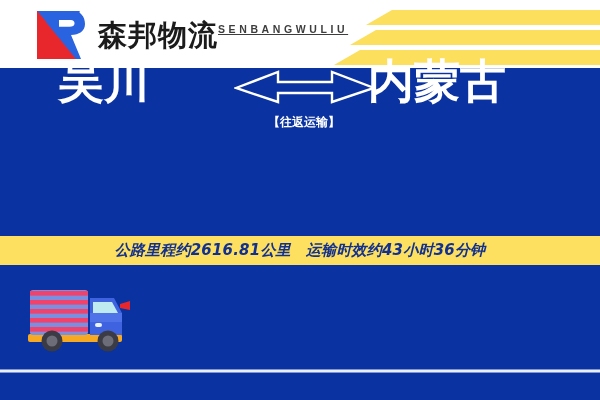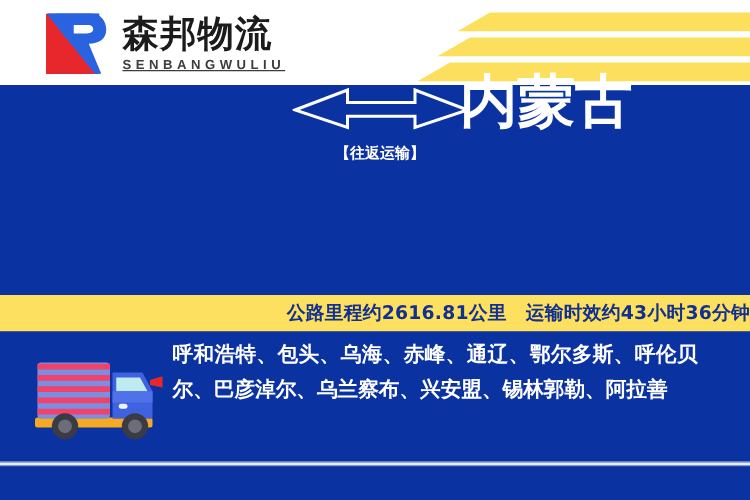--- a/index.html
+++ b/index.html
@@ -38,21 +38,21 @@
     height: 56px;
   }
   .logo-mark {
     width: 60px;
     height: 52px;
     display: block;
   }
   .logo-text {
     margin-left: 10px;
     display: flex;
-    flex-direction: column;
+    flex-direction: row;
     justify-content: center;
   }
   .logo-cn {
     font-family: "DejaVu Sans", "Liberation Sans", sans-serif;
     font-size: 29px;
     font-weight: bold;
     color: #1b1b1b;
     letter-spacing: 1px;
     line-height: 1.05;
     white-space: nowrap;
@@ -136,21 +136,22 @@
   
   .infobar {
     position: absolute;
     left: 0;
     top: 236px;
     width: 600px;
     height: 29px;
     background: #fde05f;
     display: flex;
     align-items: center;
-    justify-content: flex-end;
+    justify-content: center;
+    font-style: italic;
   }
   .infobar-text {
     font-family: "DejaVu Sans", "Liberation Sans", sans-serif;
     font-size: 15px;
     font-weight: bold;
     color: #11308f;
     white-space: nowrap;
     letter-spacing: 0.2px;
   }
 
@@ -229,20 +230,21 @@
     <svg class="stripes" viewBox="0 0 320 68" preserveAspectRatio="none">
       <polygon points="112,10 320,10 320,25 86,25" fill="#fbdf5d"></polygon>
       <polygon points="96,30 320,30 320,45 70,45" fill="#fbdf5d"></polygon>
       <polygon points="80,50 320,50 320,65 54,65" fill="#fbdf5d"></polygon>
     </svg>
   </div>
 
   <div class="body-blue"></div>
 
   <div class="route">
+    <div class="city city-from">吴川</div>
 
     <div class="arrow-block">
       <div class="note-top">(直达不中转)</div>
       <svg class="arrow-svg" viewBox="0 0 142 40">
         <polygon points="2,22 44,6 44,16 98,16 98,6 140,22 98,36 98,27 44,27 44,36" fill="#0a32a0" stroke="#ffffff" stroke-width="2.4" stroke-linejoin="miter"></polygon>
       </svg>
       <div class="note-bottom">【往返运输】</div>
     </div>
 
     <div class="city city-to">内蒙古</div>
@@ -269,21 +271,20 @@
     <rect x="73" y="41" width="7" height="4" rx="2" fill="#eaf3ff"></rect>
 
     <polygon points="98,22 108,19 108,28 98,26" fill="#e8272c"></polygon>
 
     <circle cx="30" cy="59" r="10.5" fill="#3b3b46"></circle>
     <circle cx="30" cy="59" r="5.5" fill="#6d6d7a"></circle>
     <circle cx="86" cy="59" r="10.5" fill="#3b3b46"></circle>
     <circle cx="86" cy="59" r="5.5" fill="#6d6d7a"></circle>
   </svg>
 
-  <div class="citylist">呼和浩特、包头、乌海、赤峰、通辽、鄂尔多斯、呼伦贝尔、巴彦淖尔、乌兰察布、兴安盟、锡林郭勒、阿拉善</div>
 
   <div class="bottom-rule">
     <div class="l1"></div>
     <div class="l2"></div>
     <div class="l3"></div>
   </div>
 
 </div>
 
 </body></html>

